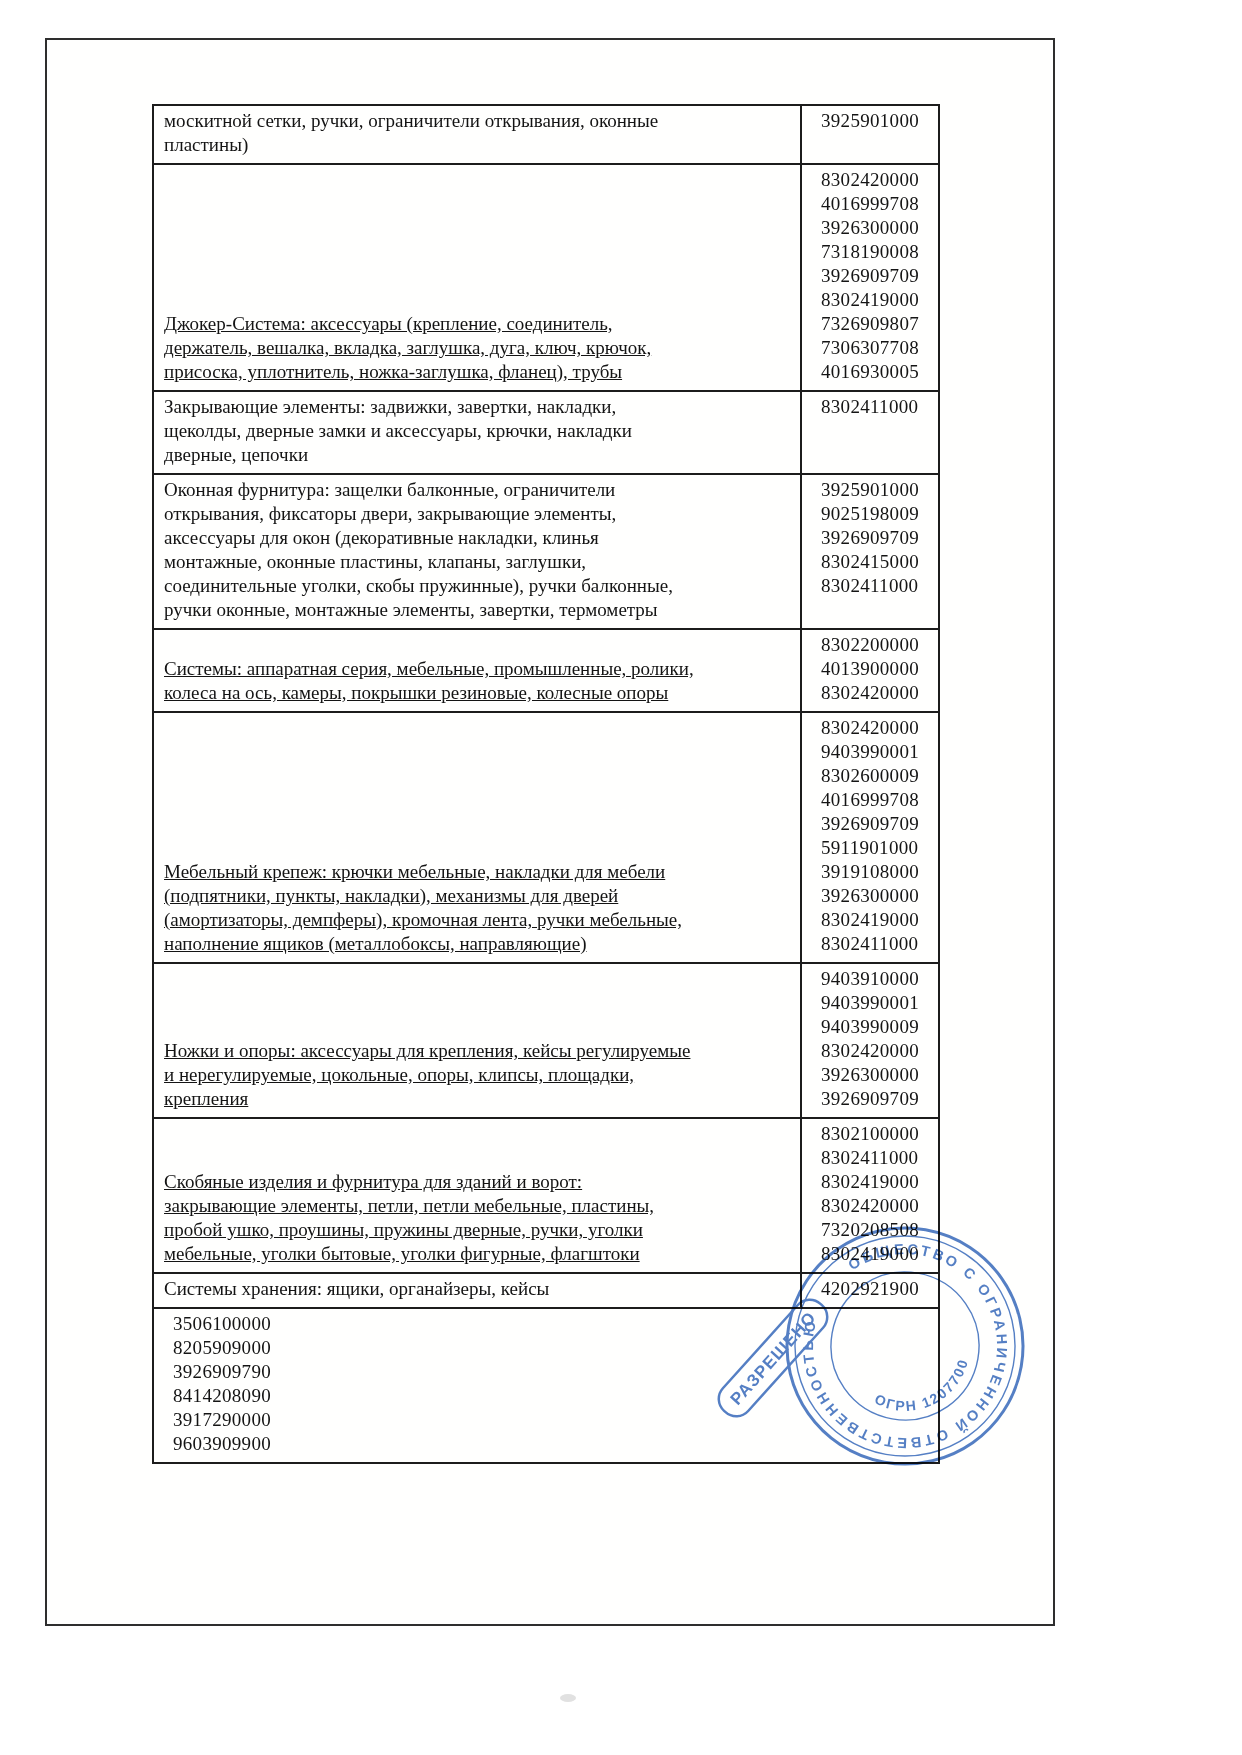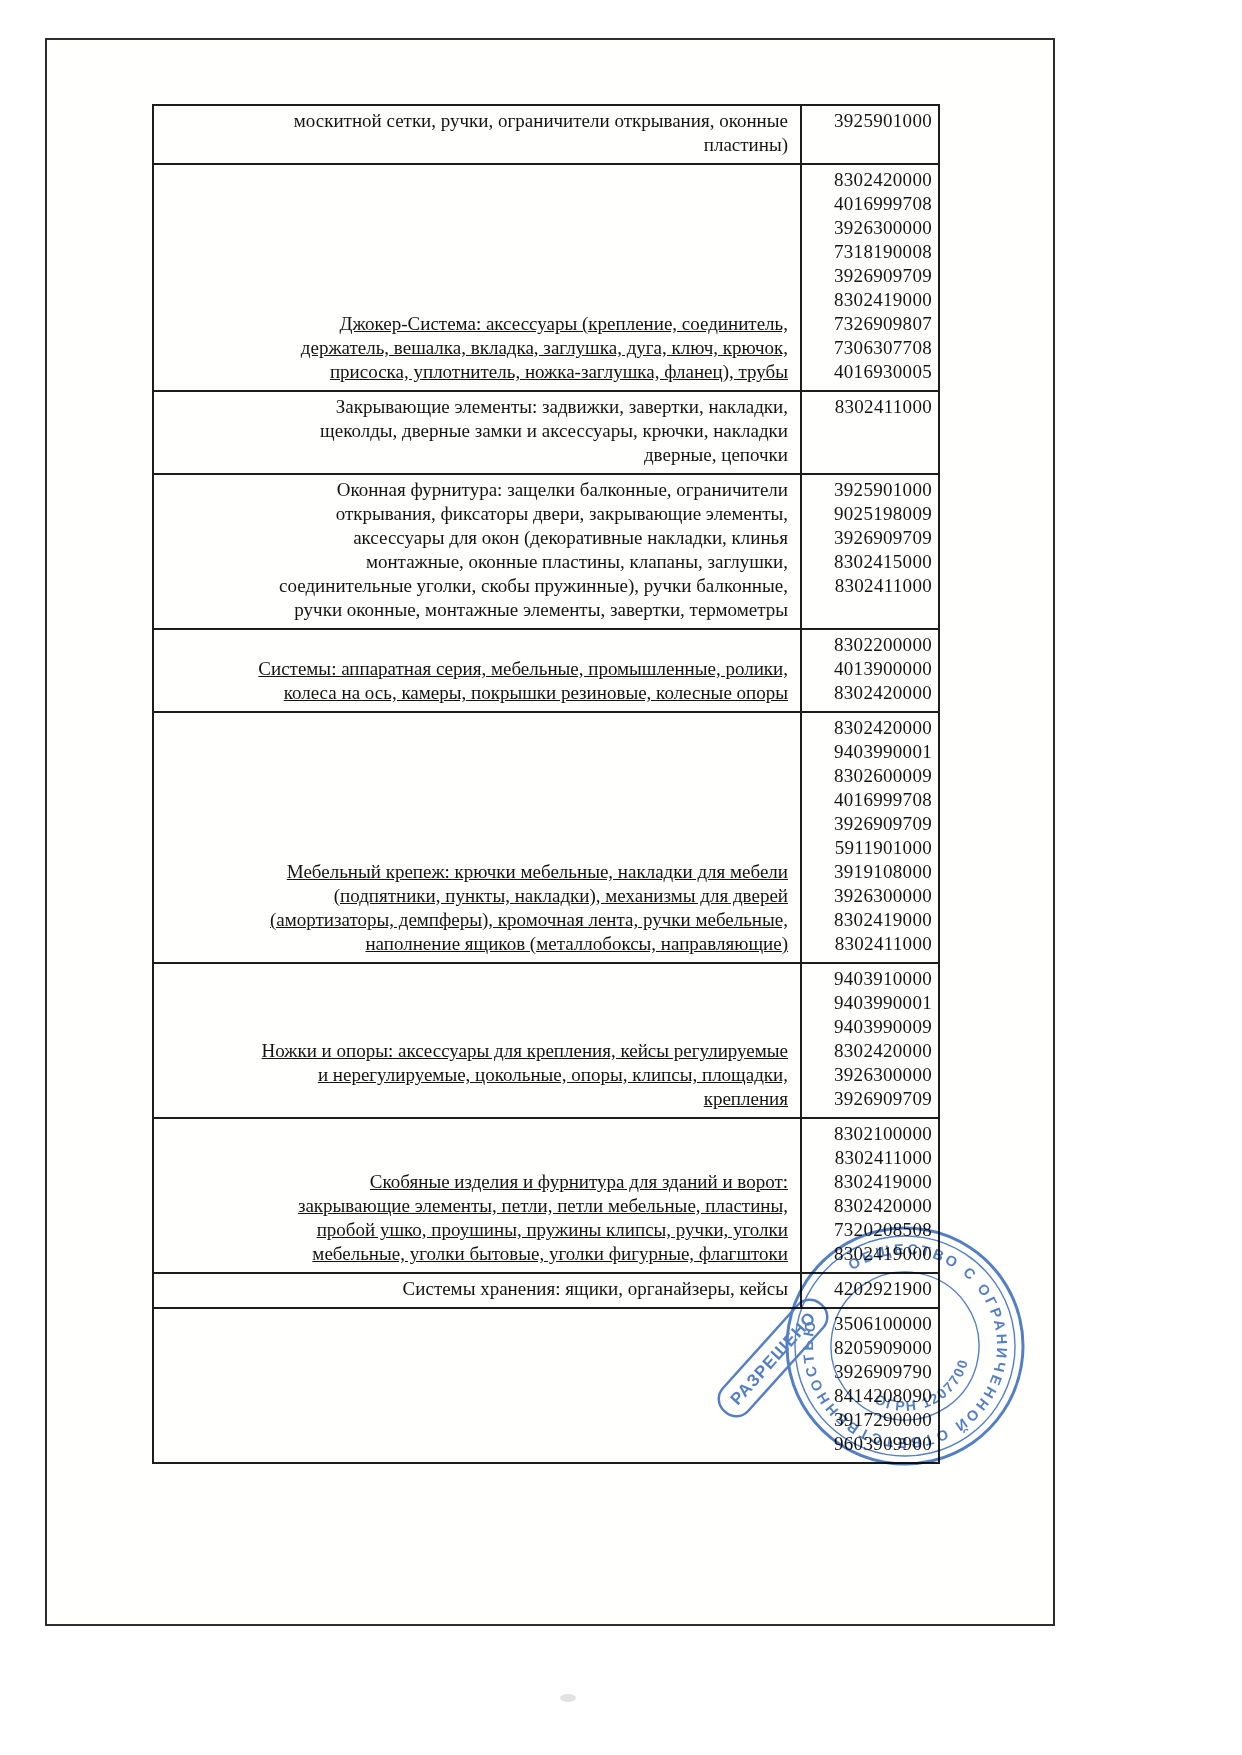--- a/index.html
+++ b/index.html
@@ -7,33 +7,34 @@
   .page {
     position:relative; width:1242px; height:1755px; background:#ffffff; overflow:hidden;
   }
   .frame {
     position:absolute; left:45px; top:38px; width:1010px; height:1588px;
     border:2px solid #2e2e2e; box-sizing:border-box; background:#fffffe;
   }
   .doc-table {
     position:absolute; left:152px; top:104px; width:788px;
     border:2px solid #1c1c1c; border-bottom:none; box-sizing:border-box;
-    font-size:19px; line-height:24px;text-align:right;
+    font-size:19px; line-height:24px;
   }
   .trow { display:flex; border-bottom:2px solid #1c1c1c; }
   .cell { box-sizing:border-box; display:flex; flex-direction:column; }
   .cell .txt { white-space:pre-line; }
   .desc {
     width:648px; border-right:2px solid #1c1c1c;
     padding:3px 12px 6px 10px; justify-content:flex-start;
   }
   .desc.bottom { justify-content:flex-end;text-decoration:underline; }
   .codes {
     flex:1; padding:3px 6px 6px 12px; justify-content:flex-start;
     letter-spacing:0.3px;
+    margin-left:7px;
   }
   .stamp {
     position:absolute; left:695px; top:1198px; width:350px; height:290px;
     color:#2f63b8; opacity:0.82; mix-blend-mode:multiply; pointer-events:none;
   }
   .stamp svg text { fill:currentColor; font-family:"Liberation Sans", sans-serif; font-weight:bold; }
   .stamp svg circle, .stamp svg rect { stroke:currentColor; fill:none; }
   .speck {
     position:absolute; left:560px; top:1694px; width:16px; height:8px;
     background:#c9c9c9; border-radius:50%; opacity:0.55;
@@ -152,21 +153,21 @@
 8302420000
 3926300000
 3926909709</div>
         </div>
     </div>
 
     <div class="trow">
       <div class="cell desc bottom">
           <div class="txt">Скобяные изделия и фурнитура для зданий и ворот:
 закрывающие элементы, петли, петли мебельные, пластины,
-пробой ушко, проушины, пружины клипсы, ручки, уголки
+пробой ушко, проушины, пружины дверные, ручки, уголки
 мебельные, уголки бытовые, уголки фигурные, флагштоки</div>
         </div>
       <div class="cell codes">
           <div class="txt">8302100000
 8302411000
 8302419000
 8302420000
 7320208508
 8302419000</div>
         </div>

